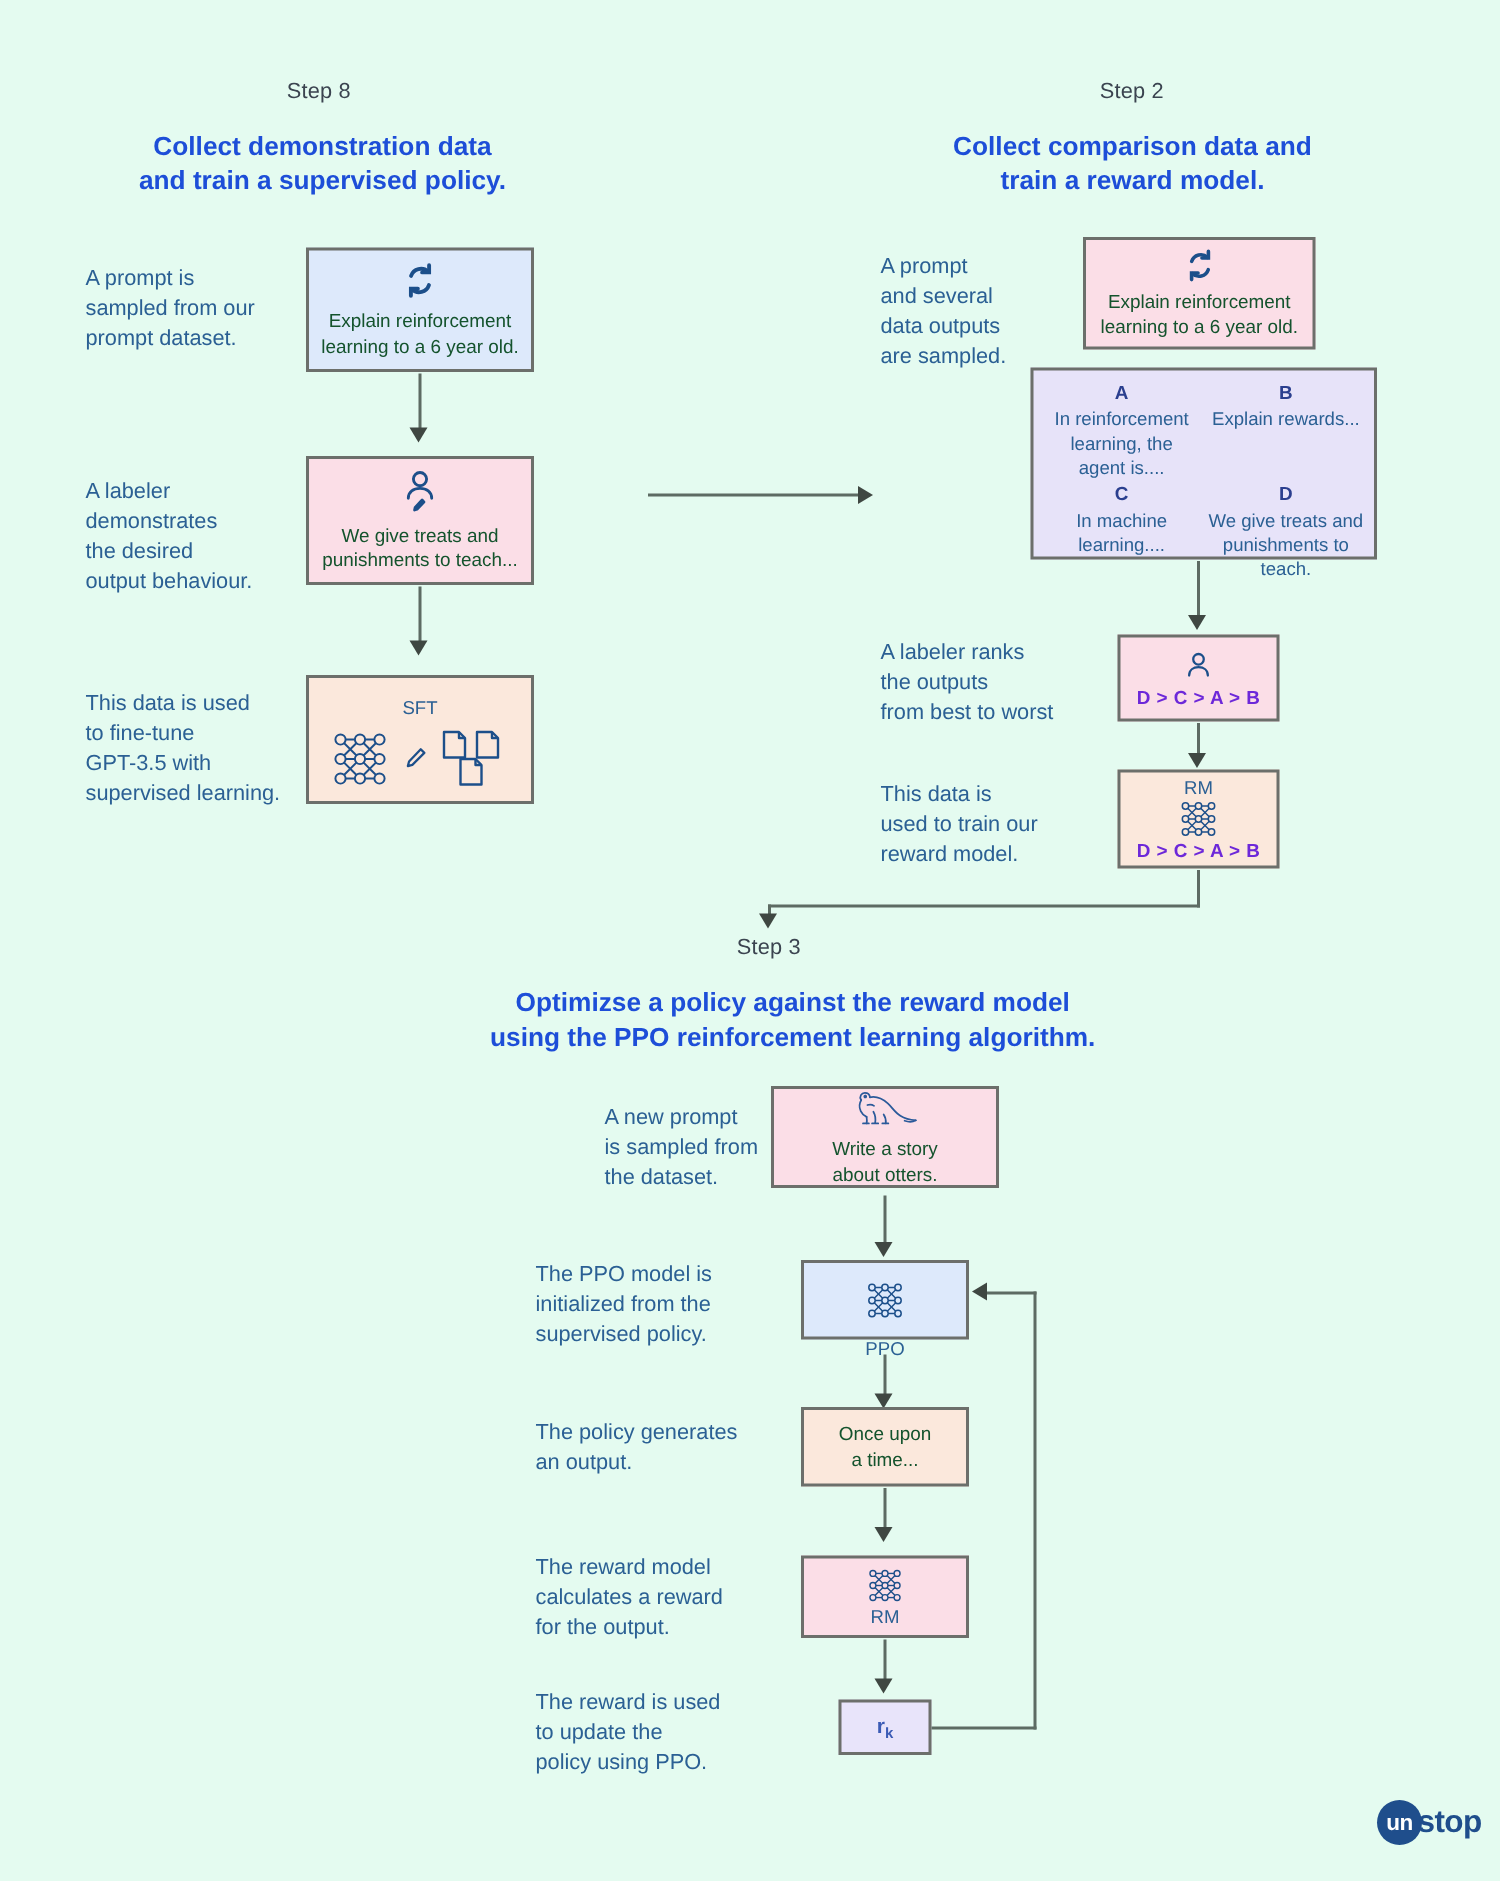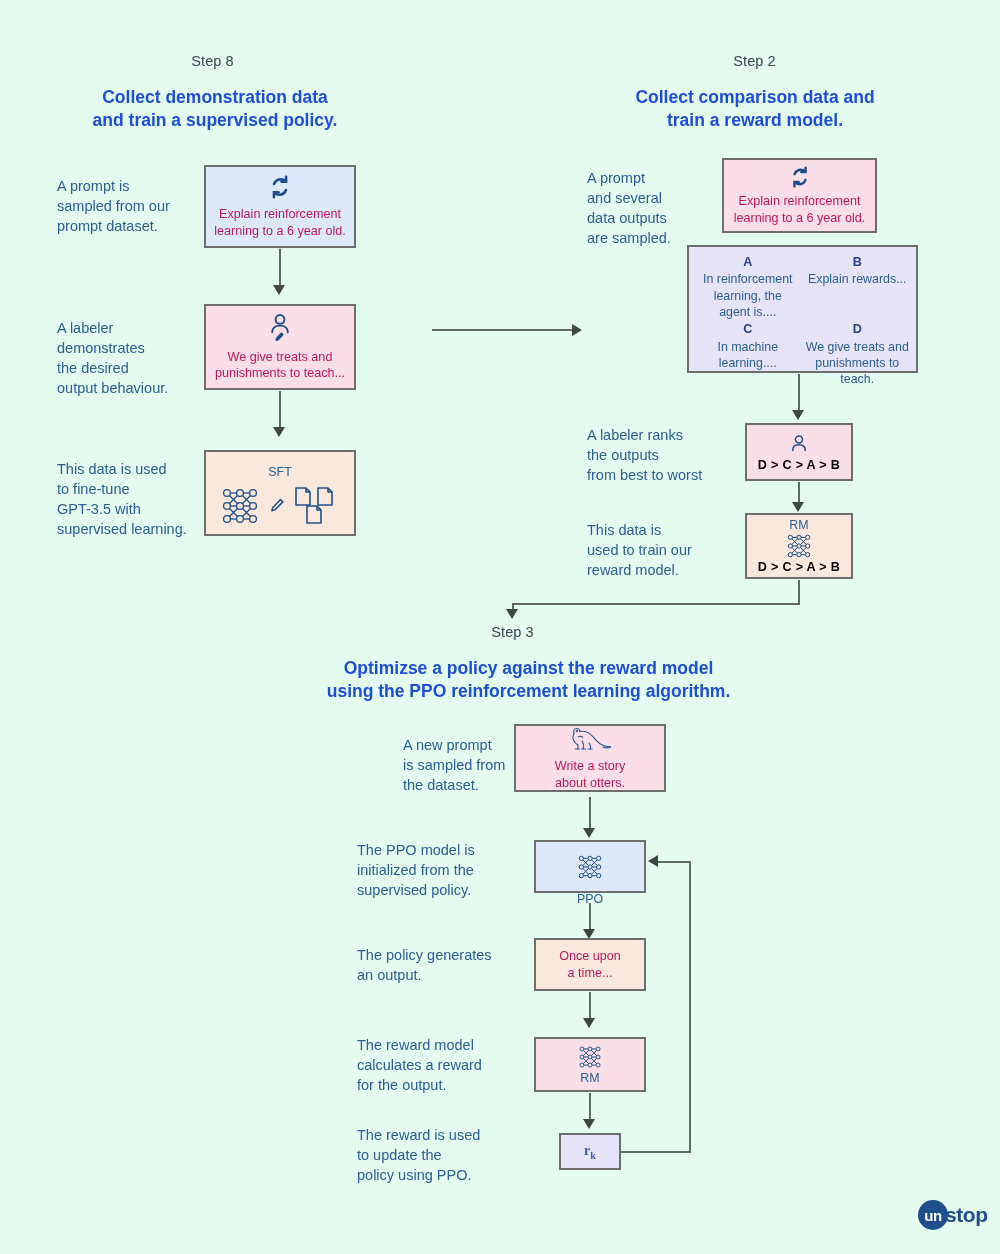--- a/index.html
+++ b/index.html
@@ -30,32 +30,32 @@
 
   
   .box{
     box-sizing:border-box;
     border:2px solid #6c6f6b;
     display:flex;flex-direction:column;
     align-items:center;justify-content:center;
     text-align:center;
   }
   .box .btxt{
-    font-size:12.6px;color:#be185d;line-height:1.3;white-space:pre-line;
+    font-size:12.6px;color:#14532d;line-height:1.3;white-space:pre-line;
   }
   .b-blue{background:#dde9fb;}
   .b-pink{background:#fbdee7;}
   .b-peach{background:#fbe8dc;}
   .b-lightlav{background:#e8e4fa;}
 
   .box-label{
     font-size:12.4px;color:#2b6094;line-height:1.2;
   }
   .rank-txt{
-    font-size:12.6px;font-weight:bold;color:#000000;letter-spacing:.3px;
+    font-size:12.6px;font-weight:bold;color:#6d28d9;letter-spacing:.3px;
   }
 
   
   .quad{
     box-sizing:border-box;border:2px solid #6c6f6b;background:#e7e3f9;
     display:grid;grid-template-columns:1fr 1fr;
     align-items:start;justify-items:center;
     padding:6px 4px 6px 4px;
   }
   .quad .cell{width:100%;text-align:center;}
@@ -424,21 +424,21 @@
   </div>
 
   <div class="abs vline" style="left:589px;top:1093px;height:28px;"></div>
   <div class="abs arrow-down" style="left:583px;top:1119px;"></div>
 
   <div class="abs caption" style="left:357px;top:1125px;width:175px;">The reward is used
 to update the
 policy using PPO.</div>
 
   <div class="abs box b-lightlav" style="left:559px;top:1133px;width:62px;height:37px;">
-    <div style="font-size:14px;font-weight:bold;color:#3b5bb5;font-family:Liberation Serif, serif;">
+    <div style="font-size:14px;font-weight:bold;color:#3b5bb5;">
       <span>r</span><sub style="font-size:10px;">k</sub>
     </div>
   </div>
 
   <div class="abs conn-gray" style="left:621px;top:1151px;width:70px;height:2px;"></div>
   <div class="abs conn-gray" style="left:689px;top:861px;width:2px;height:292px;"></div>
   <div class="abs conn-gray" style="left:658px;top:861px;width:33px;height:2px;"></div>
   <div class="abs arrow-left" style="left:648px;top:855px;"></div>
 
   <div class="logo" style="left:918px;top:1200px;">

